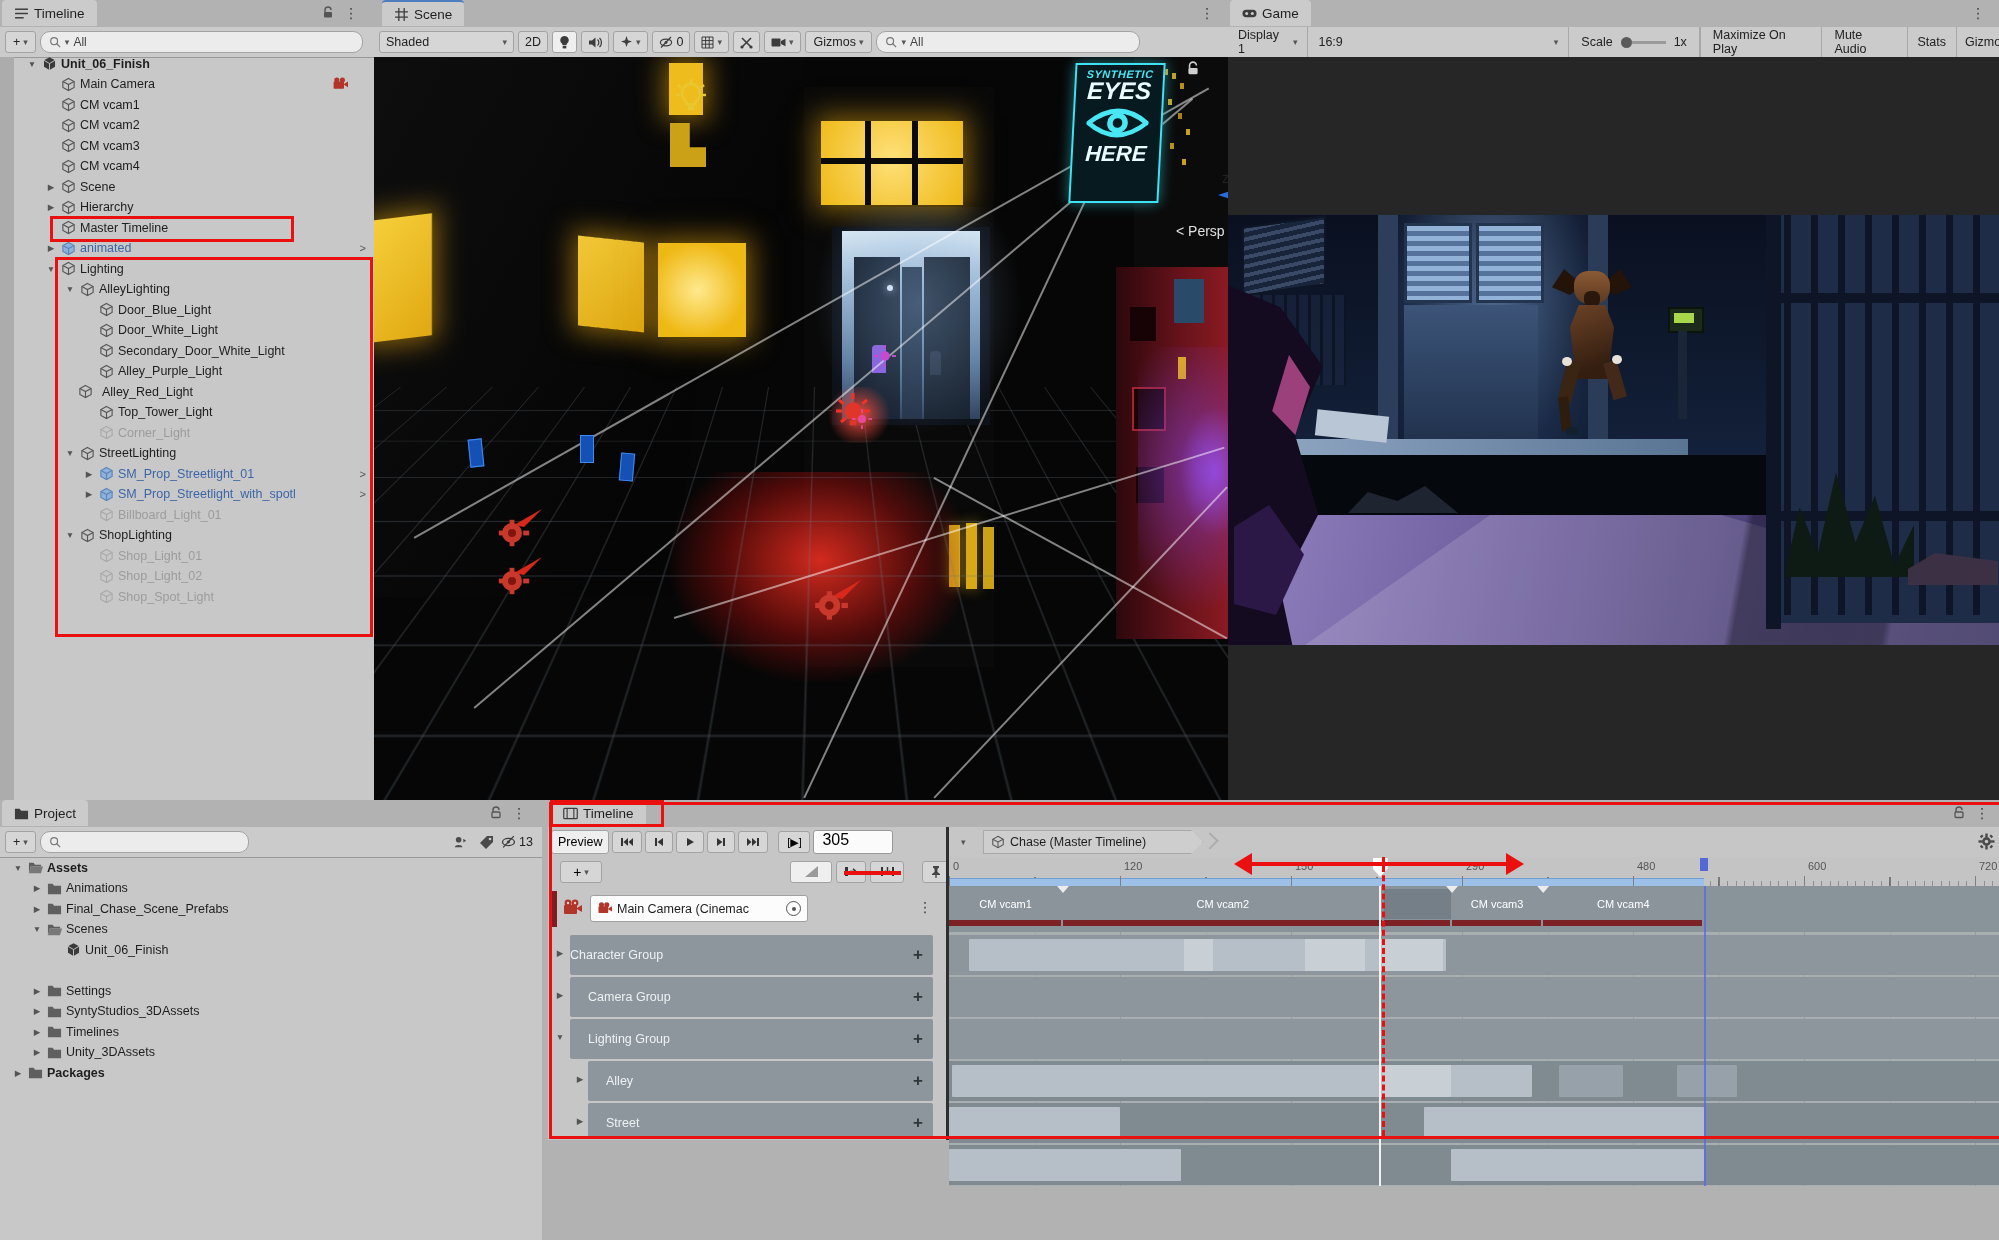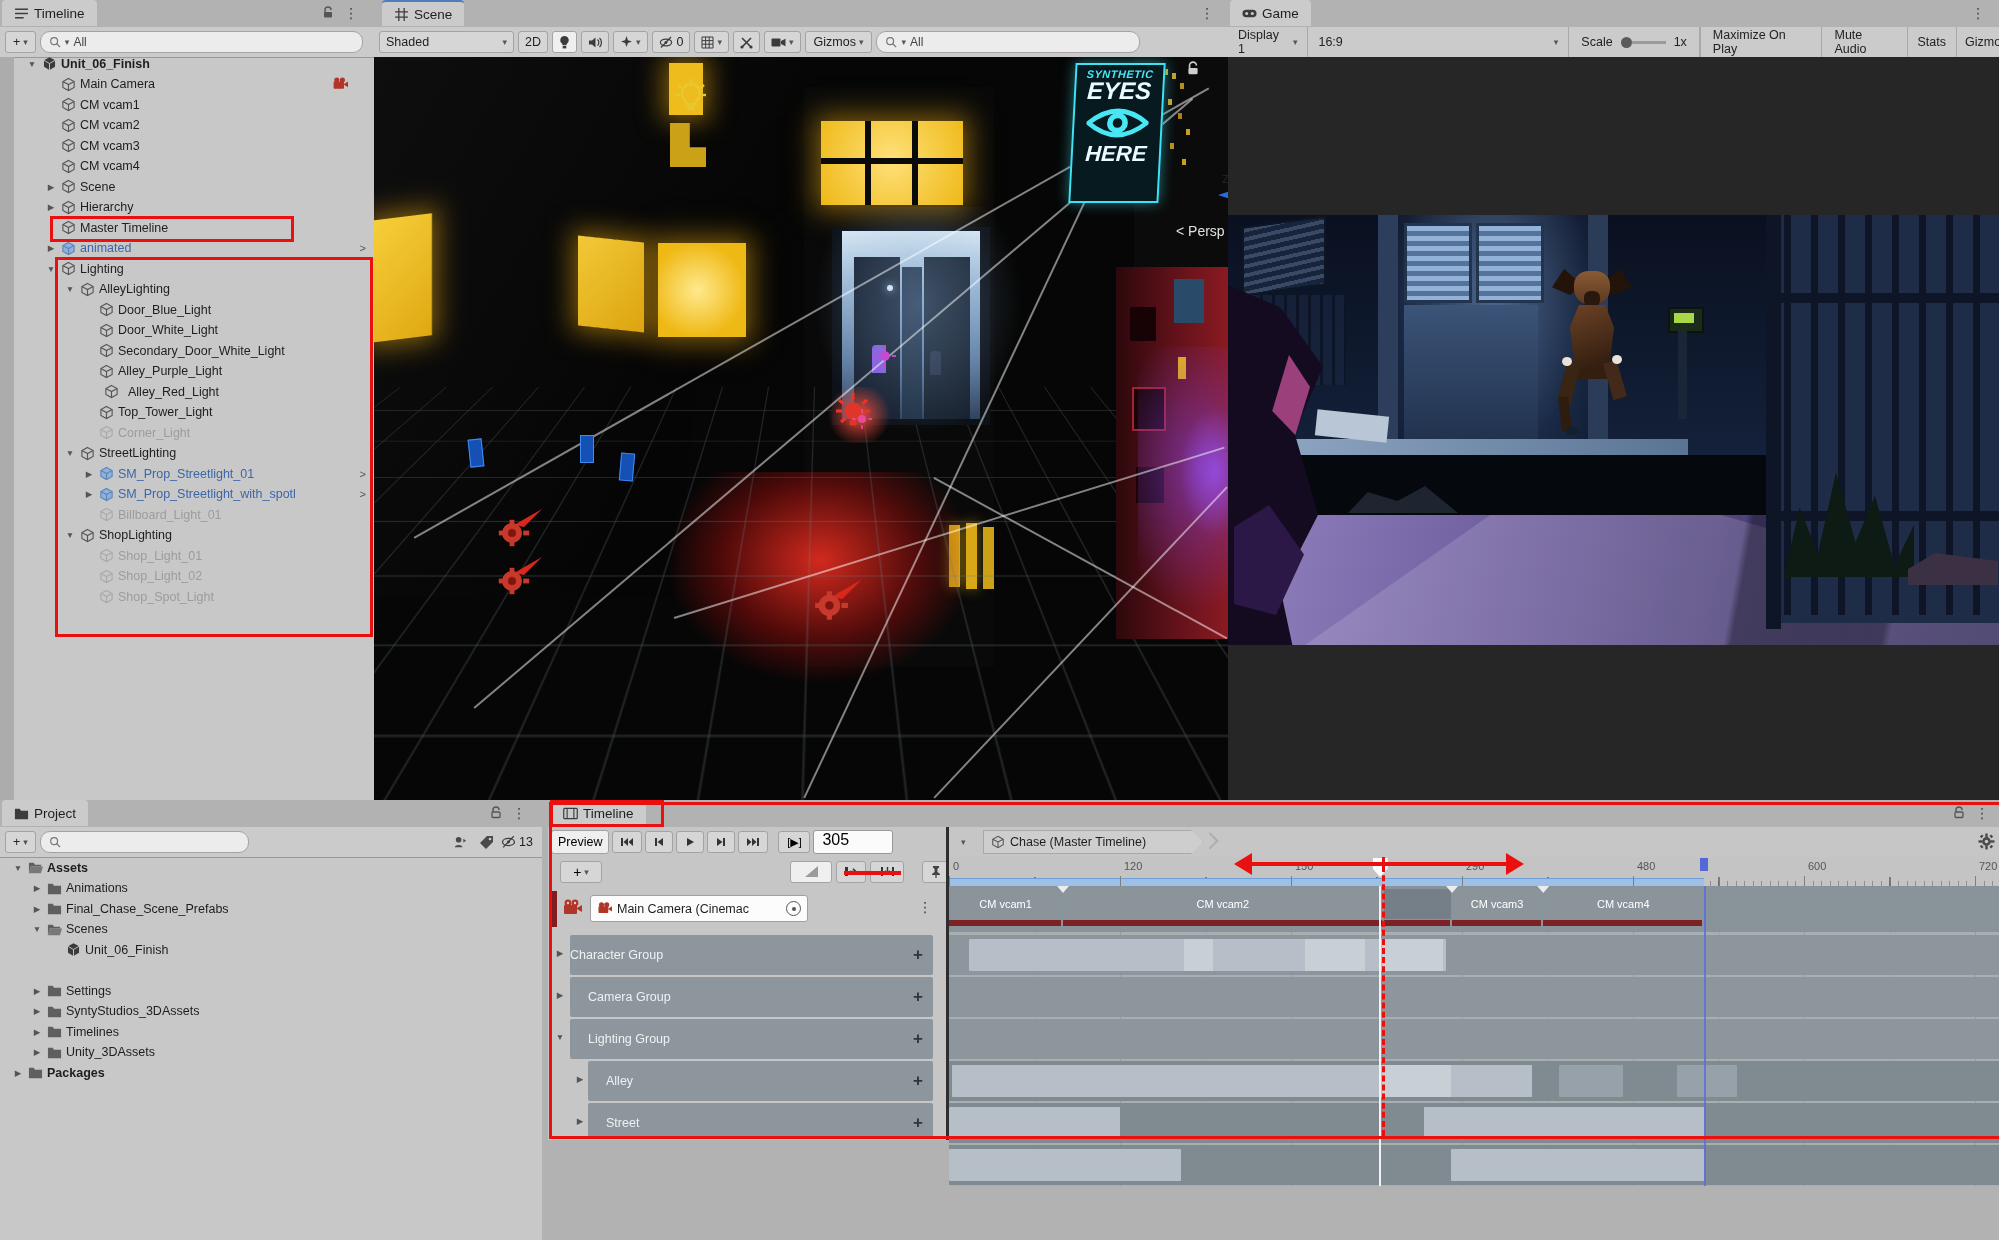--- a/index.html
+++ b/index.html
@@ -259,21 +259,21 @@
         <div class="treerow" style="top: 360.5px; padding-left: 69px;">
           <span class="tri"></span>
           <span class="ticon">
             <svg viewBox="0 0 16 16" width="15" height="15">
               <path d="M8 1.5 14 4.8v6.4L8 14.5 2 11.2V4.8z" fill="none" stroke="#565656" stroke-width="1.2"></path>
               <path d="M2 4.8 8 8l6-3.2M8 8v6.5" fill="none" stroke="#565656" stroke-width="1.2"></path>
             </svg>
           </span>
           <span>Alley_Purple_Light</span>
         </div>
-        <div class="treerow" style="top: 381px; padding-left: 69px; gap: 9px;">
+        <div class="treerow" style="top: 381px; padding-left: 43px; gap: 9px;">
           <span class="tri"></span>
           <span class="ticon">
             <svg viewBox="0 0 16 16" width="15" height="15">
               <path d="M8 1.5 14 4.8v6.4L8 14.5 2 11.2V4.8z" fill="none" stroke="#565656" stroke-width="1.2"></path>
               <path d="M2 4.8 8 8l6-3.2M8 8v6.5" fill="none" stroke="#565656" stroke-width="1.2"></path>
             </svg>
           </span>
           <span>Alley_Red_Light</span>
         </div>
         <div class="treerow" style="top: 401.5px; padding-left: 69px;">

